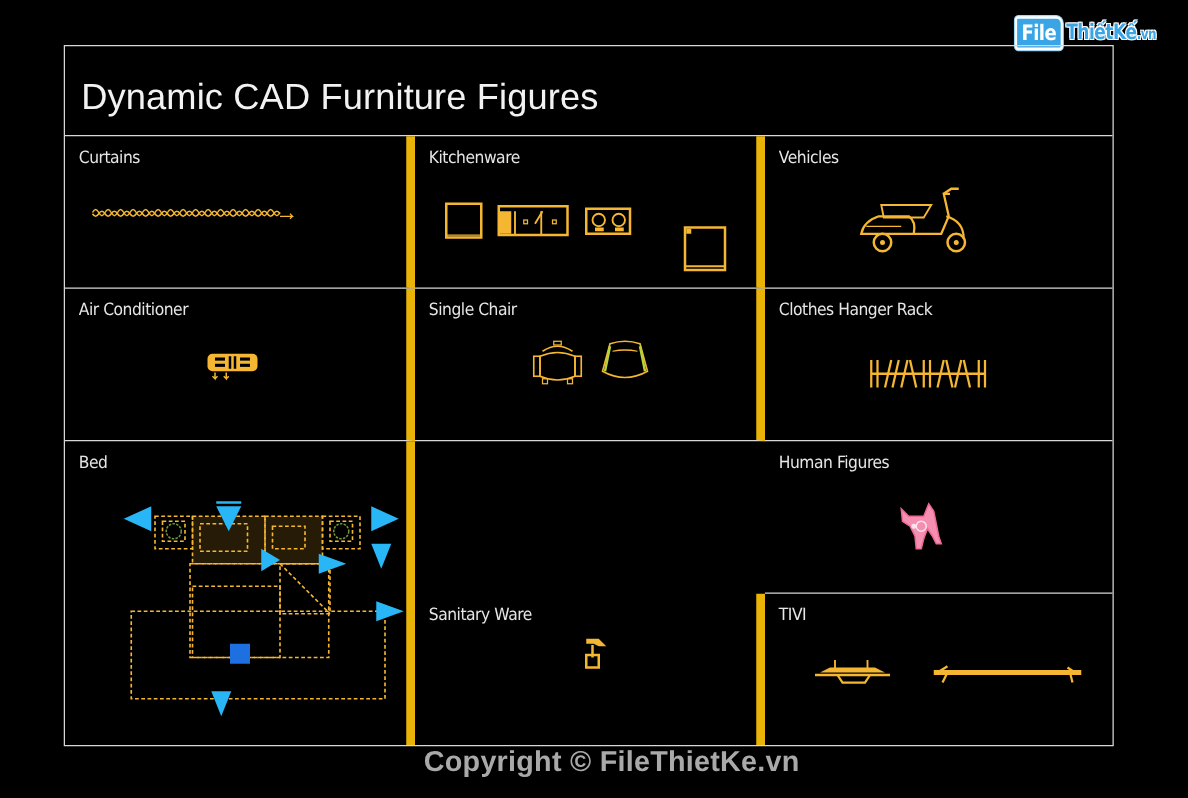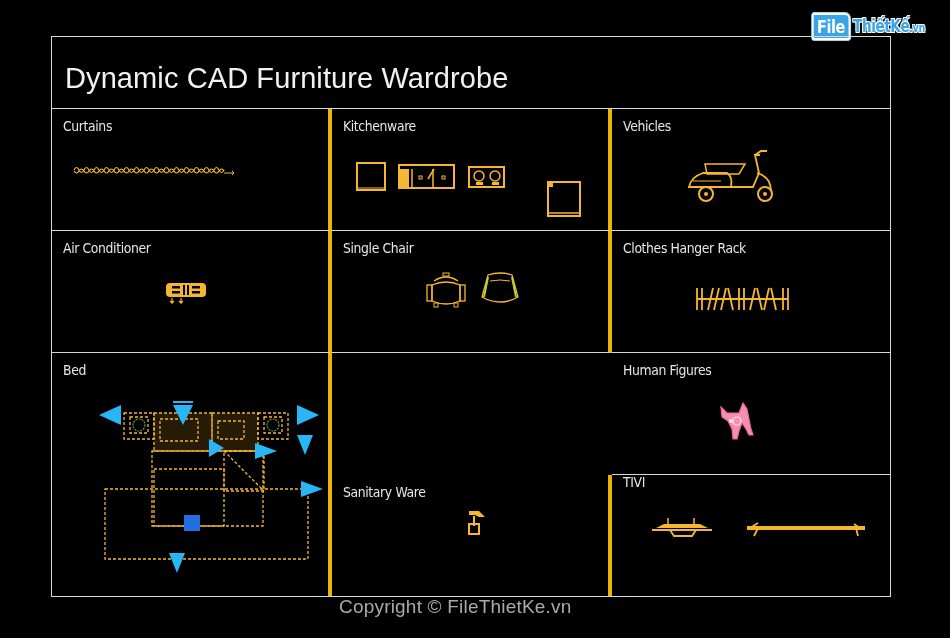--- a/index.html
+++ b/index.html
@@ -8,40 +8,40 @@
 
   .logo { position: absolute; left: 812px; top: 12px; height: 28px; display: flex; align-items: center; justify-content: flex-end; }
   .logo-box { background: #3aa5e6; color: #fff; font-weight: bold; font-size: 17px; padding: 2px 4px 1px; border-radius: 3px 6px 3px 3px; border: 2px solid #fff; box-shadow: 0 0 0 1px #9fd4f5; letter-spacing: -0.5px; font-family: "DejaVu Sans", sans-serif; transform: scaleX(0.85); transform-origin: left center; }
   .logo-text { color: #3aa5e6; font-weight: bold; font-size: 17px; margin-left: -4px; text-shadow: 0 0 1px #fff, 1px 1px 0 #fff, -1px -1px 0 #fff, 1px -1px 0 #fff, -1px 1px 0 #fff; font-family: "DejaVu Sans", sans-serif; transform: scaleX(0.8); transform-origin: left center; letter-spacing: -0.5px; }
   .logo-text .vn { font-size: 12px; }
 
   .frame { position: absolute; left: 51px; top: 36px; width: 840px; height: 561px; border: 1px solid #d8d8d8; }
   .title-bar { position: absolute; left: 0; top: 0; width: 838px; height: 72px; border-bottom: 1px solid #d8d8d8; }
   .title { position: absolute; left: 13px; top: 25px; font-size: 29px; color: #f2f2f2; letter-spacing: 0.1px; }
 
-  .cell { position: absolute; border-right: 4px solid #eab308; border-bottom: 1px solid #d8d8d8; }
+  .cell { position: absolute; border-right: 7px solid #eab308; border-bottom: 1px solid #d8d8d8; }
   .cell-label { position: absolute; left: 11px; top: 9px; font-size: 13.5px; color: #e6e6e6; font-family: "DejaVu Sans", sans-serif; letter-spacing: -0.4px; transform: scaleX(0.92); transform-origin: left; }
   .col3 { border-right: none; }
   .row-last { border-bottom: none; text-align: right; }
 
   svg { position: absolute; overflow: visible; }
 
-  .copyright { position: absolute; left: 339px; top: 596px; font-size: 19px; font-weight: normal; color: #a9a9a9; letter-spacing: 0.2px; }
+  .copyright { position: absolute; left: 339px; top: 596px; font-size: 23px; font-weight: bold; color: #a9a9a9; letter-spacing: 0.2px; }
 </style>
 </head>
 <body>
 
 <div class="logo">
   <span class="logo-box">File</span>
   <span class="logo-text"><span>ThiếtKế</span><span class="vn">.vn</span></span>
 </div>
 
 <div class="frame">
   <div class="title-bar">
-    <div class="title">Dynamic CAD Furniture Wardrobe</div>
+    <div class="title">Dynamic CAD Furniture Figures</div>
   </div>
 
   <div class="cell" style="left:0;top:72px;width:280px;height:122px;">
     <span class="cell-label">Curtains</span>
     <svg width="170" height="14" style="left:20px;top:55px;">
       <path d="M2 6 q2.5 -5 5 0 t5 0 t5 0 t5 0 t5 0 t5 0 t5 0 t5 0 t5 0 t5 0 t5 0 t5 0 t5 0 t5 0 t5 0 t5 0 t5 0 t5 0 t5 0 t5 0 t5 0 t5 0 t5 0 t5 0 t5 0 t5 0 t5 0 t5 0 t5 0 t5 0" stroke="#f5b731" fill="none" stroke-width="1.2"></path>
       <path d="M2 7 q2.5 4 5 0 t5 0 t5 0 t5 0 t5 0 t5 0 t5 0 t5 0 t5 0 t5 0 t5 0 t5 0 t5 0 t5 0 t5 0 t5 0 t5 0 t5 0 t5 0 t5 0 t5 0 t5 0 t5 0 t5 0 t5 0 t5 0 t5 0 t5 0 t5 0 t5 0" stroke="#f5b731" fill="none" stroke-width="1.2"></path>
       <path d="M152 9 h10 l-2 -2 M162 9 l-2 2" stroke="#f5b731" fill="none" stroke-width="1"></path>
     </svg>
   </div>
@@ -181,21 +181,21 @@
   </div>
 
   <div class="cell col3" style="left:560px;top:316px;width:278px;height:122px;">
     <span class="cell-label">Human Figures</span>
     <svg width="45" height="50" style="left:105px;top:48px;">
       <path d="M4 6 l6 6 h12 l4 -10 l4 6 l2 10 l2 10 l2 6 h-4 l-3 -6 l-4 -6 l-3 8 l-2 8 h-4 l-1 -10 l-4 -8 l-6 -4 z" fill="#f48fb1" stroke="#ec6896" stroke-width="1.2"></path>
       <circle cx="20" cy="20" r="4" stroke="#fce4ec" fill="none" stroke-width="1.2"></circle>
       <circle cx="14" cy="20" r="2" fill="#fce4ec"></circle>
     </svg>
   </div>
-  <div class="cell col3 row-last" style="left:560px;top:428px;width:278px;height:121px;text-decoration:underline;">
+  <div class="cell col3 row-last" style="left:560px;top:438px;width:278px;height:121px;text-decoration:underline;">
     <span class="cell-label">TIVI</span>
     <svg width="230" height="30" style="left:38px;top:49px;">
       <path d="M2 16 h60" stroke="#f5b731" stroke-width="2"></path>
       <path d="M6 14 h52 l-8 -4 h-36 z" fill="#f5b731"></path>
       <path d="M20 16 l4 6 h18 l4 -6" stroke="#f5b731" fill="none" stroke-width="1.8"></path>
       <line x1="18" y1="4" x2="18" y2="12" stroke="#f5b731" stroke-width="1.5"></line>
       <line x1="44" y1="4" x2="44" y2="12" stroke="#f5b731" stroke-width="1.5"></line>
       <path d="M97 14 h118" stroke="#f5b731" stroke-width="4"></path>
       <path d="M100 14 l8 -5 M108 14 l-4 8 M210 14 l-6 -4 M206 14 l2 8" stroke="#f5b731" fill="none" stroke-width="1.8"></path>
     </svg>

